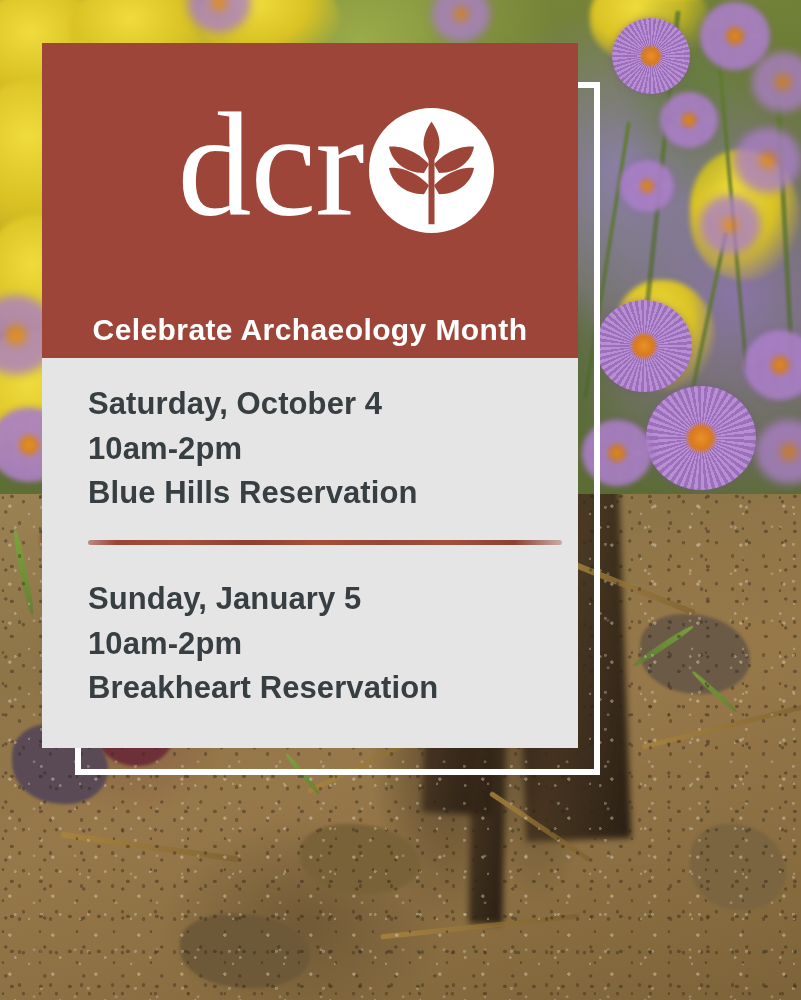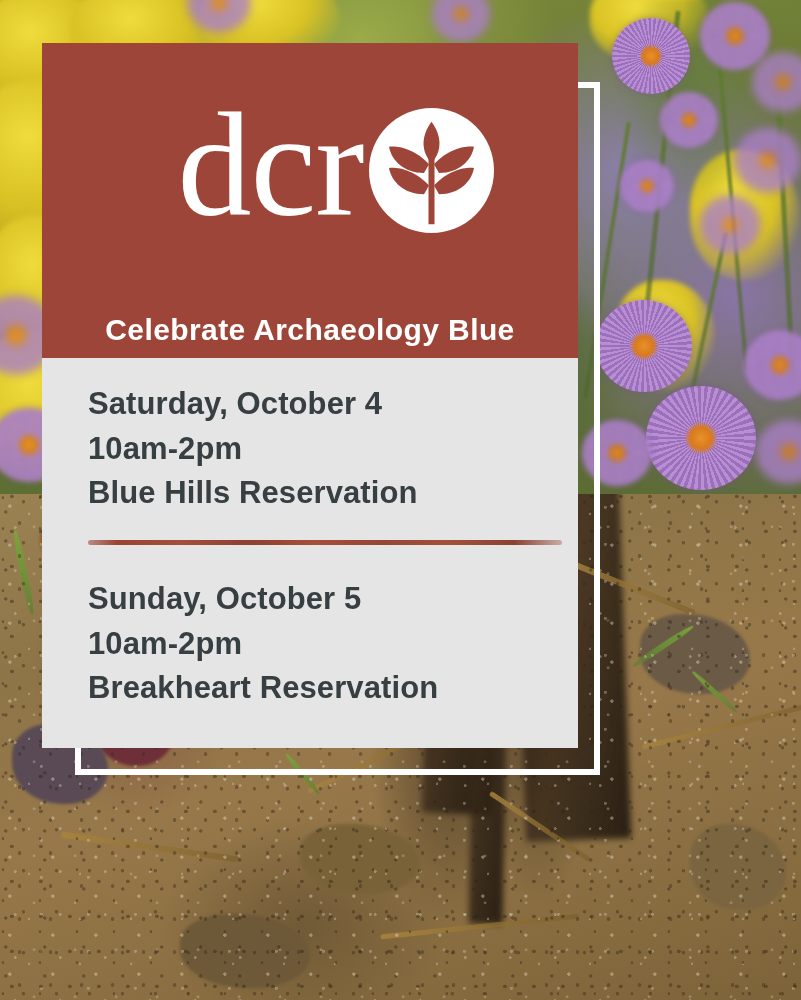--- a/index.html
+++ b/index.html
@@ -317,29 +317,29 @@
         <path d="M52 45 C64 32 78 30 84 31 C82 42 72 52 56 52 Z" fill="#9e4539"></path>
 
         <path d="M48 45 C36 32 22 30 16 31 C18 42 28 52 44 52 Z" fill="#9e4539"></path>
 
         <path d="M52 62 C64 49 78 47 84 48 C82 59 72 69 56 69 Z" fill="#9e4539"></path>
 
         <path d="M48 62 C36 49 22 47 16 48 C18 59 28 69 44 69 Z" fill="#9e4539"></path>
       </svg>
     </div>
 
-    <div class="tagline">Celebrate Archaeology Blue</div>
+    <div class="tagline">Celebrate Archaeology Month</div>
   </div>
 
   <div class="body-card">
 
     <div class="event first">Saturday, October 4
 10am-2pm
 Blue Hills Reservation</div>
 
     <div class="divider"></div>
 
-    <div class="event second">Sunday, October 5
+    <div class="event second">Sunday, January 5
 10am-2pm
 Breakheart Reservation</div>
   </div>
 
 </div>
 
 </body></html>

